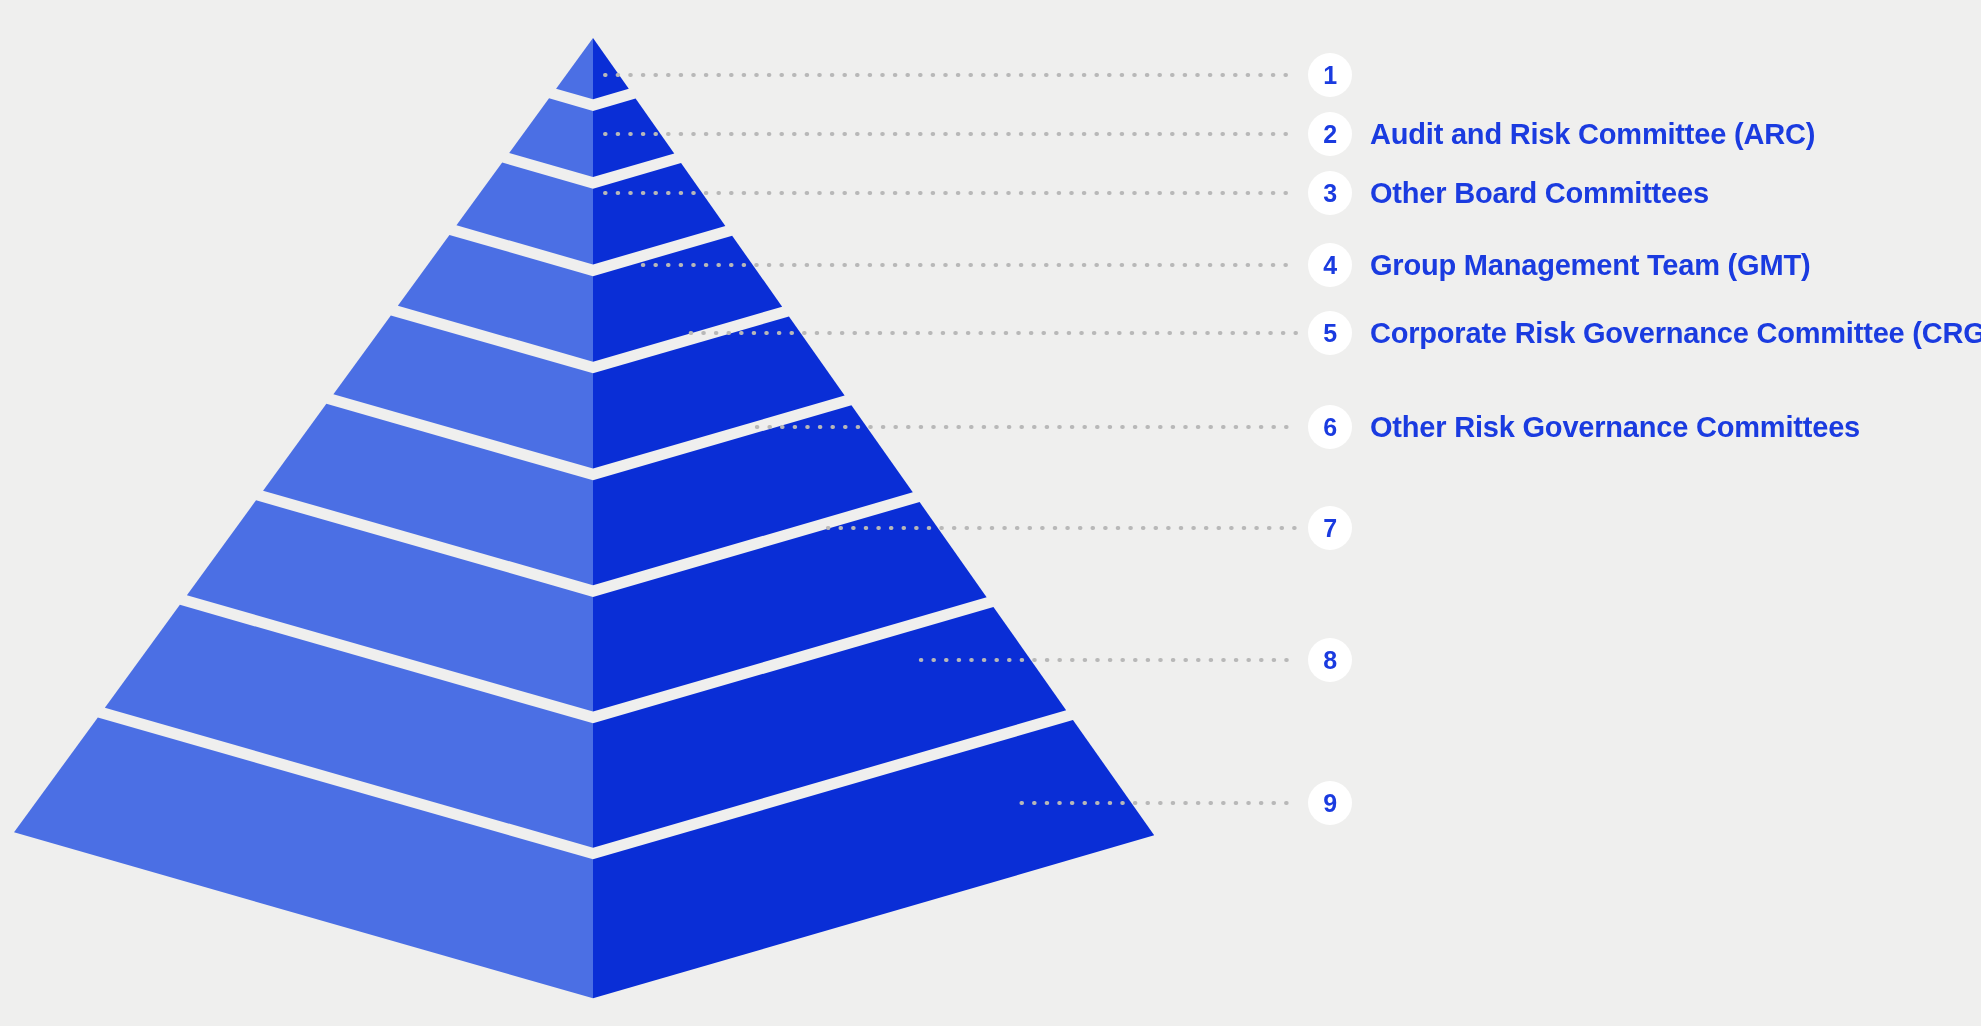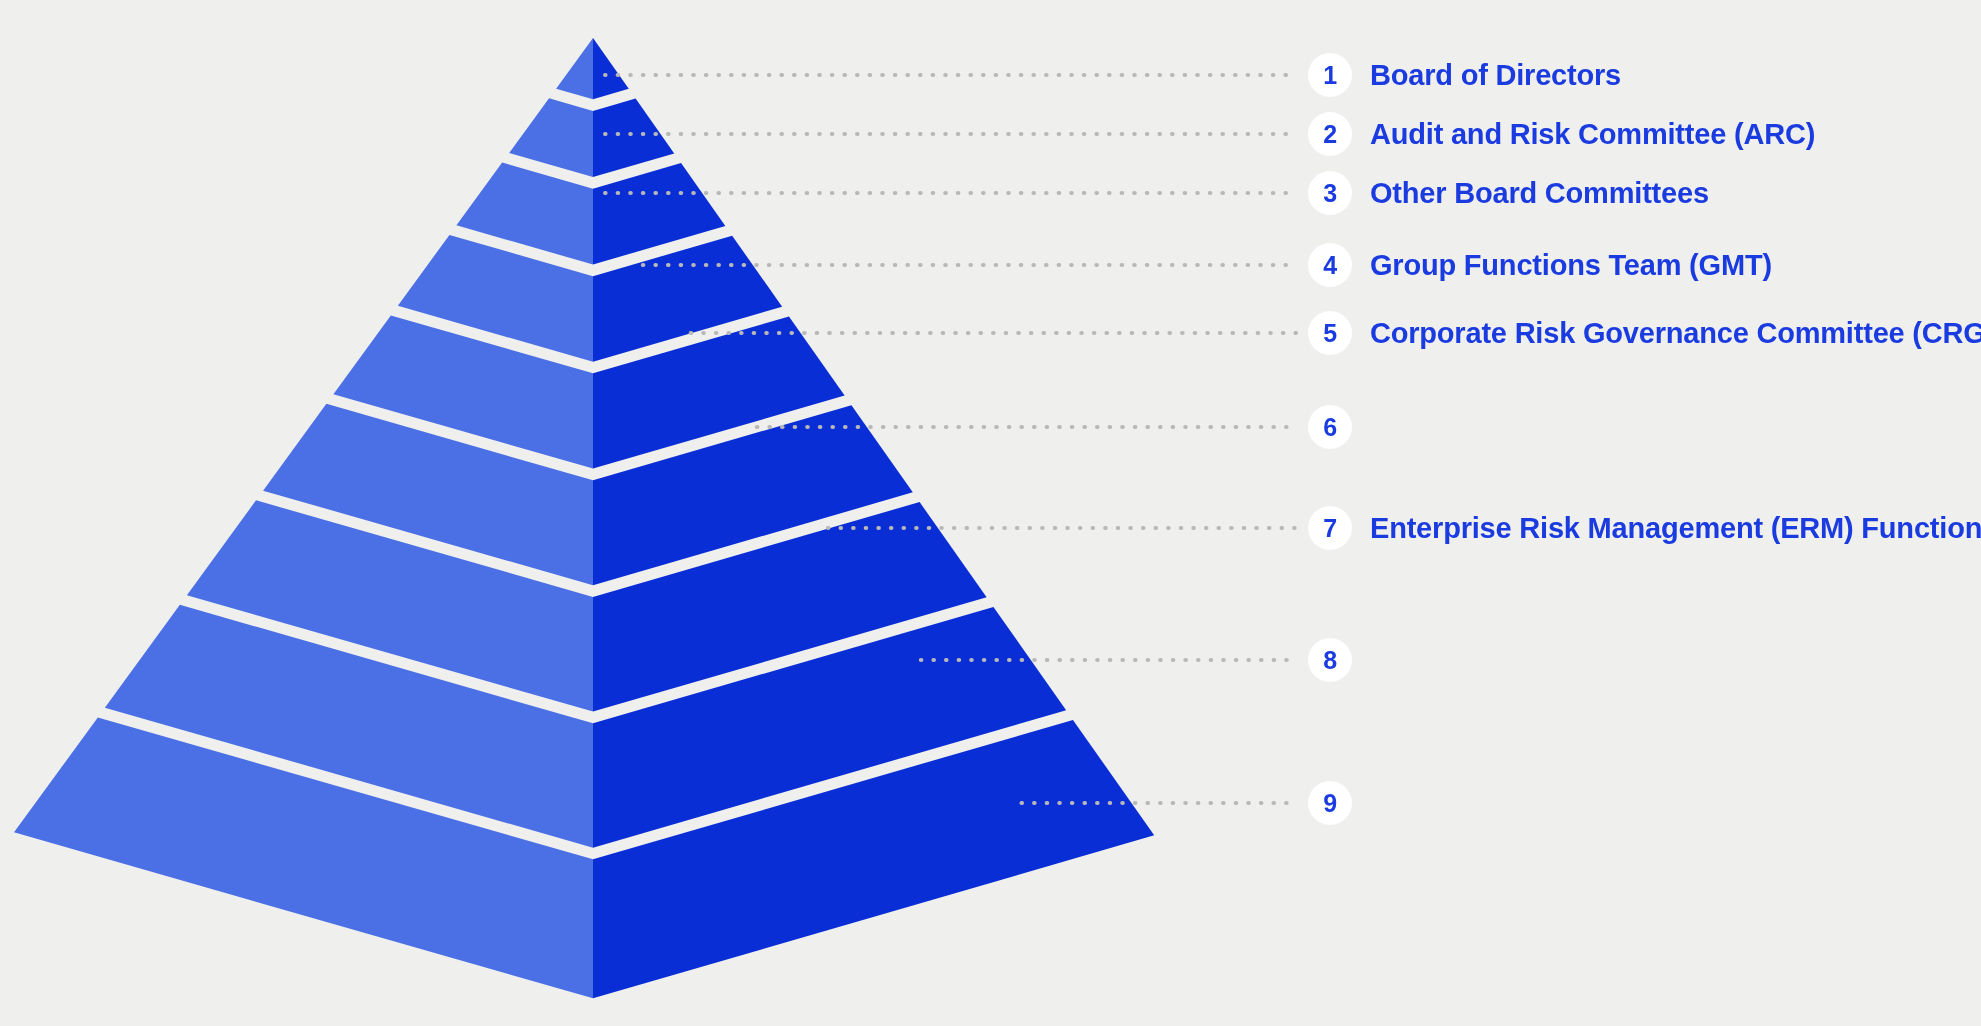--- a/index.html
+++ b/index.html
@@ -104,44 +104,43 @@
         <line x1="756.7942998760843" y1="427" x2="1296" y2="427" stroke="#b8b8b8" stroke-width="4" stroke-linecap="round" stroke-dasharray="0.6 12"></line>
         <line x1="827.8822800495664" y1="528" x2="1296" y2="528" stroke="#b8b8b8" stroke-width="4" stroke-linecap="round" stroke-dasharray="0.6 12"></line>
         <line x1="920.7893432465924" y1="660" x2="1296" y2="660" stroke="#b8b8b8" stroke-width="4" stroke-linecap="round" stroke-dasharray="0.6 12"></line>
         <line x1="1021.4386617100372" y1="803" x2="1296" y2="803" stroke="#b8b8b8" stroke-width="4" stroke-linecap="round" stroke-dasharray="0.6 12"></line>
       </g>
   </svg>
 
   <div class="legend" id="legend">
       <div class="legend-row" style="left: 1308px; top: 49px;">
         <div class="badge">1</div>
-        <div class="legend-label">Board of Directors</div>
       </div>
       <div class="legend-row" style="left: 1308px; top: 108px;">
         <div class="badge">2</div>
         <div class="legend-label">Audit and Risk Committee (ARC)</div>
       </div>
       <div class="legend-row" style="left: 1308px; top: 167px;">
         <div class="badge">3</div>
         <div class="legend-label">Other Board Committees</div>
       </div>
       <div class="legend-row" style="left: 1308px; top: 239px;">
         <div class="badge">4</div>
-        <div class="legend-label">Group Functions Team (GMT)</div>
+        <div class="legend-label">Group Management Team (GMT)</div>
       </div>
       <div class="legend-row" style="left: 1308px; top: 307px;">
         <div class="badge">5</div>
         <div class="legend-label">Corporate Risk Governance Committee (CRGC)</div>
       </div>
       <div class="legend-row" style="left: 1308px; top: 401px;">
         <div class="badge">6</div>
+        <div class="legend-label">Other Risk Governance Committees</div>
       </div>
       <div class="legend-row" style="left: 1308px; top: 502px;">
         <div class="badge">7</div>
-        <div class="legend-label">Enterprise Risk Management (ERM) Function</div>
       </div>
       <div class="legend-row" style="left: 1308px; top: 634px;">
         <div class="badge">8</div>
       </div>
       <div class="legend-row" style="left: 1308px; top: 777px;">
         <div class="badge">9</div>
       </div>
     </div>
 
 </div>

